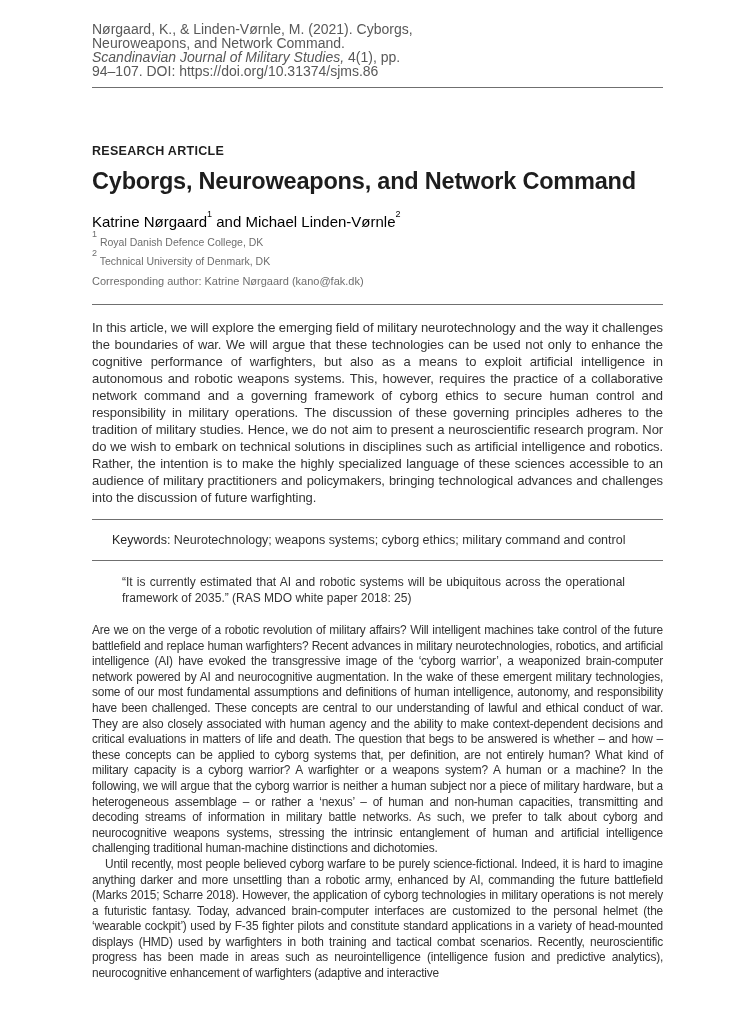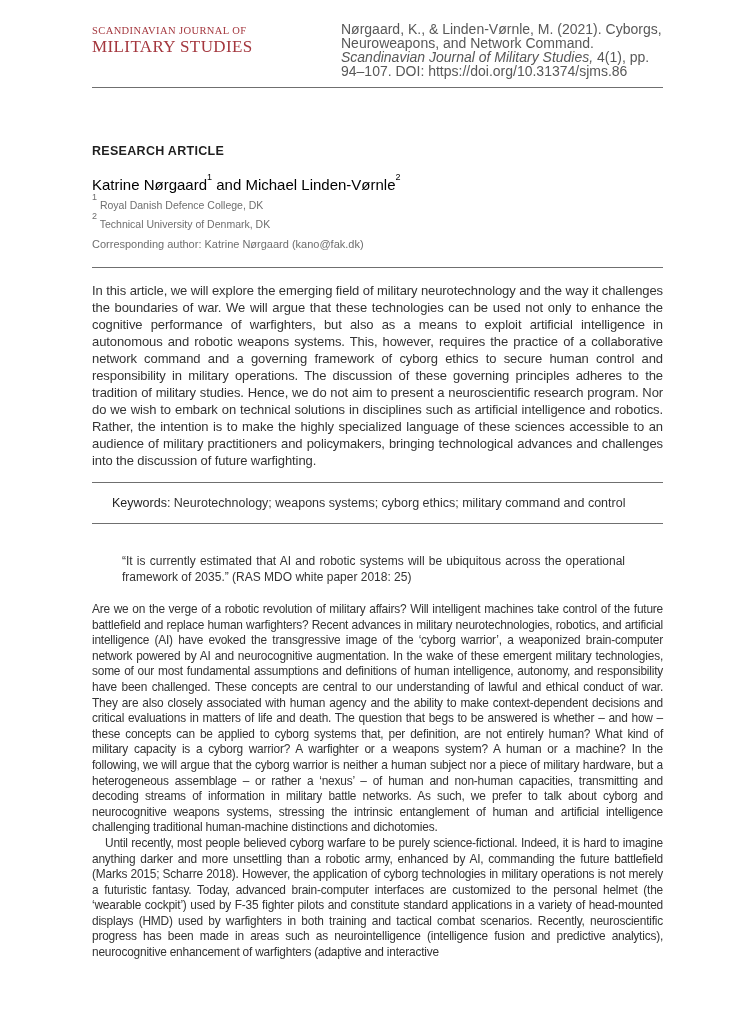--- a/index.html
+++ b/index.html
@@ -75,49 +75,46 @@
   .keywords { margin-top: 12px; font-size: 12.5px; line-height: 16px; color: #333333; }
   .keywords .kw-label { font-weight: normal; color: #1f1f1f; padding-left: 20px; }
   .rule-4 { margin-top: 12px; }
 
   
   .section-heading {
     margin: 18px 0 0 0;
     font-size: 16px; font-weight: bold; color: #1d1d1d; line-height: 19px;
   }
   .epigraph {
-    margin: 30px 38px 0 30px;
+    margin: 14px 38px 0 30px;
     font-size: 12px; line-height: 15.5px;
     text-align: justify; color: #333333;
   }
   .body-para {
     margin: 0;
     font-size: 11.9px; line-height: 15.6px; letter-spacing: -0.2px;
     text-align: justify; color: #333333;
   }
   .first-para { margin-top: 17px; }
   .indent-para { text-indent: 13px; }
 </style>
 </head>
 <body>
 
 <div class="page">
 
   <header class="masthead">
-    <div class="brand">
-      <div class="brand-line1">SCANDINAVIAN JOURNAL OF</div>
-      <div class="brand-line2">MILITARY STUDIES</div>
-    </div>
     <div class="citation"><span>Nørgaard, K., &amp; Linden-Vørnle, M. (2021). Cyborgs, Neuroweapons, and Network Command. </span><em>Scandinavian Journal of Military Studies,</em><span> 4(1), pp. 94–107. DOI: </span><a href="#">https://doi.org/10.31374/sjms.86</a></div>
   </header>
 
   <hr class="rule header-rule">
 
   <main>
     <div class="kicker">RESEARCH ARTICLE</div>
+    <h1 class="title">Cyborgs, Neuroweapons, and Network Command</h1>
 
     <div class="authors"><span>Katrine Nørgaard</span><sup>1</sup><span> and </span><span>Michael Linden-Vørnle</span><sup>2</sup></div>
 
     <div class="affils">
       <div class="affil"><sup>1</sup><span> Royal Danish Defence College, DK</span></div>
       <div class="affil"><sup>2</sup><span> Technical University of Denmark, DK</span></div>
     </div>
 
     <div class="corresponding">Corresponding author: Katrine Nørgaard (kano@fak.dk)</div>
 

